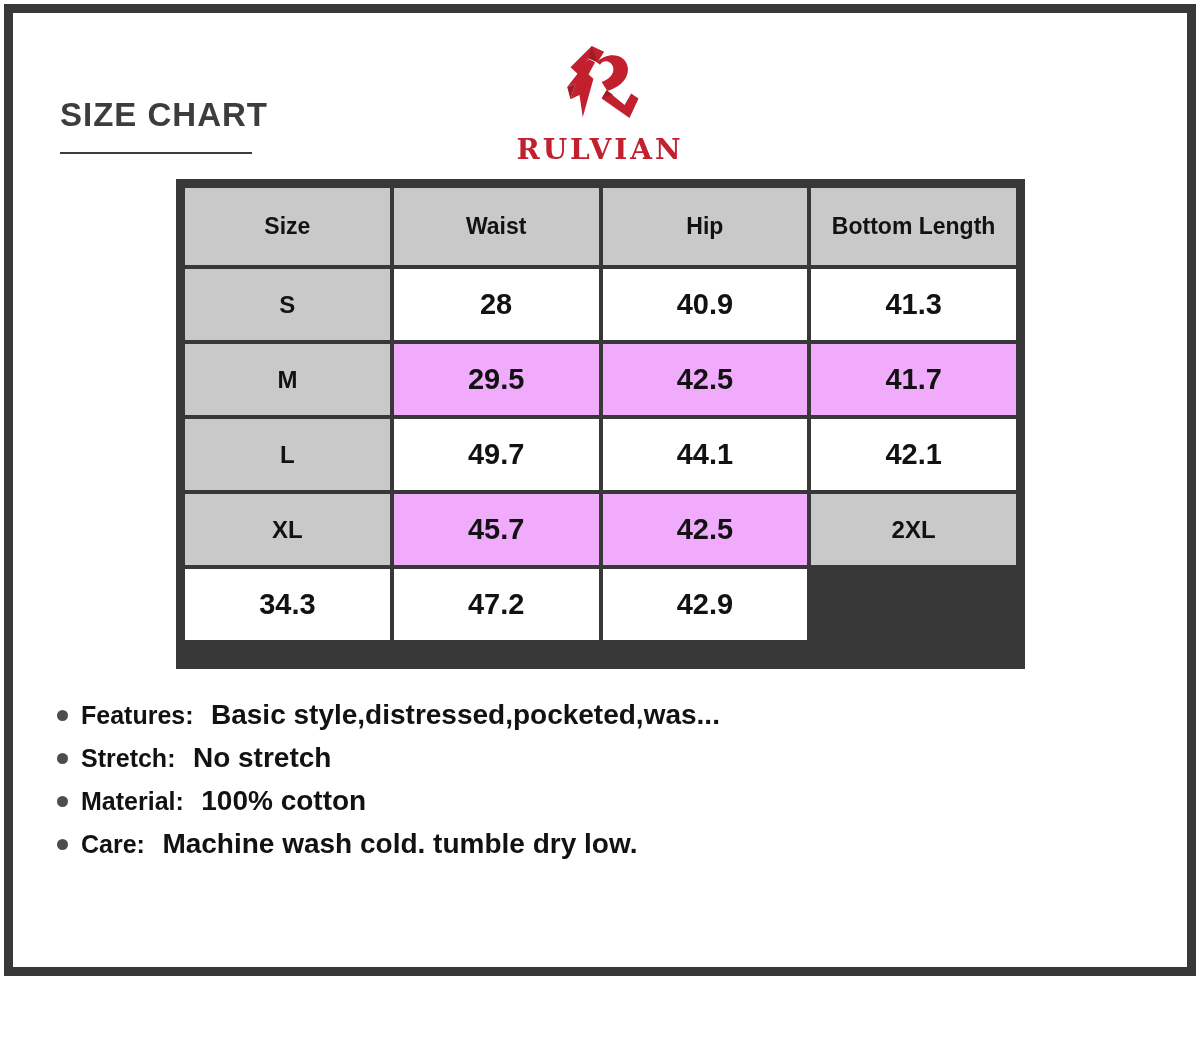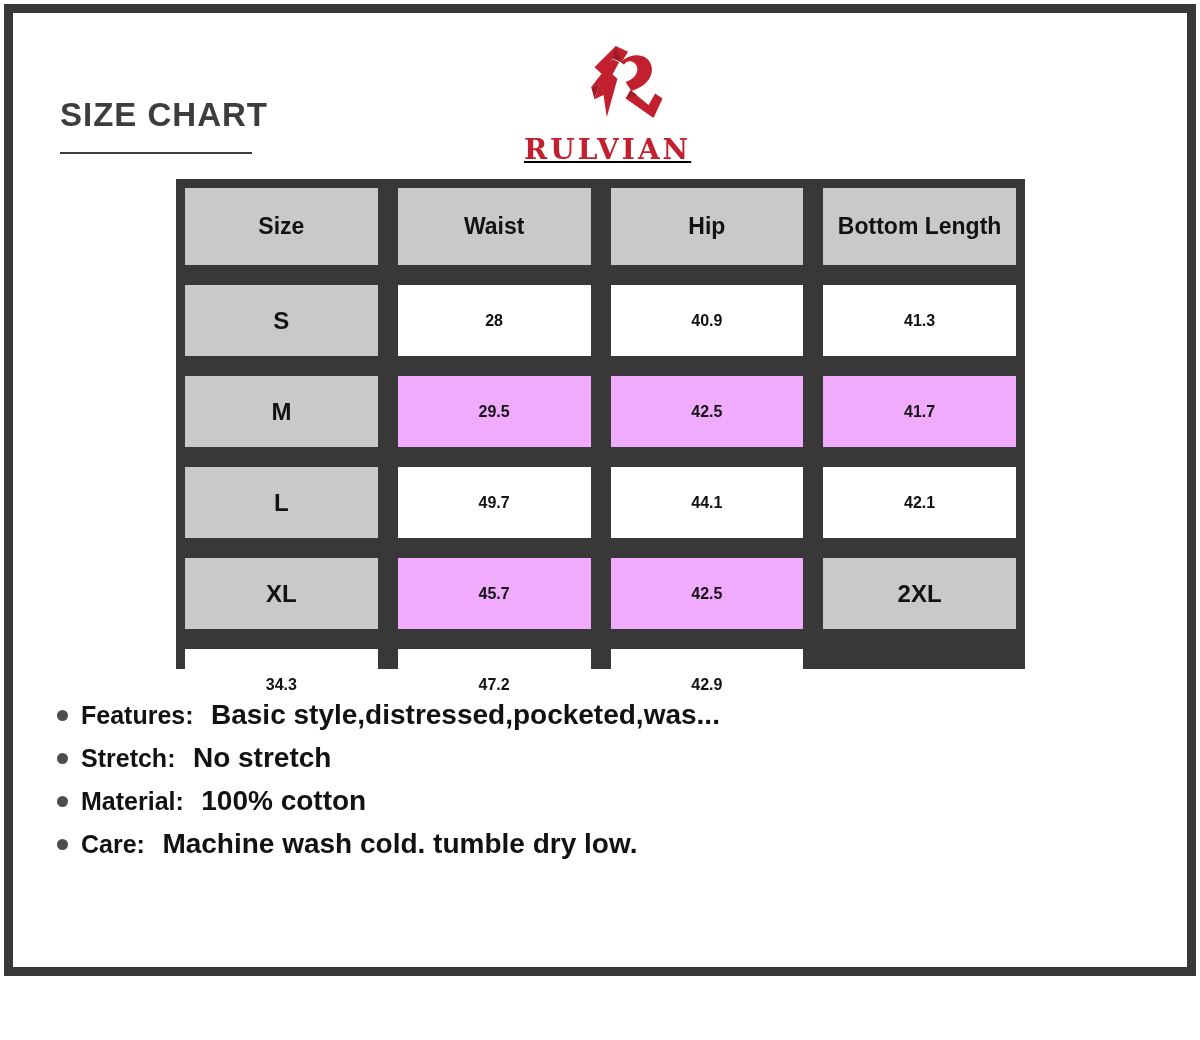--- a/index.html
+++ b/index.html
@@ -32,52 +32,51 @@
     letter-spacing:1px;
     color:var(--title-gray,#3d3d3d);
   }
   .title-underline{
     position:absolute;left:60px;top:152px;
     width:192px;height:2px;
     background:var(--title-gray,#3d3d3d);
   }
   
   .logo{
-    position:absolute;left:524px;top:38px;width:200px;
-    text-align:left;
-    text-decoration:underline;
+    position:absolute;left:500px;top:38px;width:200px;
+    text-align:center;
   }
   .logo svg{display:block;margin:0 auto;}
   .brand-name{
     margin-top:7px;
     font-family:"DejaVu Serif","Liberation Serif",serif;
     font-weight:700;
     font-size:28px;
     letter-spacing:3px;
     color:var(--brand-red,#c2202f);
   }
   
   .size-table{
     position:absolute;left:176px;top:179px;
     width:849px;height:490px;
     background:var(--frame-dark,#383838);
     padding:9px;
     display:grid;
     grid-template-columns:repeat(4,1fr);
     grid-template-rows:77px repeat(5,71px);
-    gap:20px;
+    gap:4px;
   }
   .cell{
     display:flex;align-items:center;justify-content:center;
     color:var(--text-black,#121212);
     font-weight:700;
   }
   .cell.hd{background:var(--header-gray,#c9c9c9);font-size:23px;}
   .cell.sz{background:var(--header-gray,#c9c9c9);font-size:24px;}
-  .cell.vl{background:#ffffff;font-size:16px;}
+  .cell.vl{background:#ffffff;font-size:29px;}
   .cell.vl.alt{background:#f0abfc;}
   
   .details{
     position:absolute;left:57px;top:700px;
     list-style:none;
   }
   .details li{
     position:relative;
     padding-left:24px;
     margin-bottom:10px;

